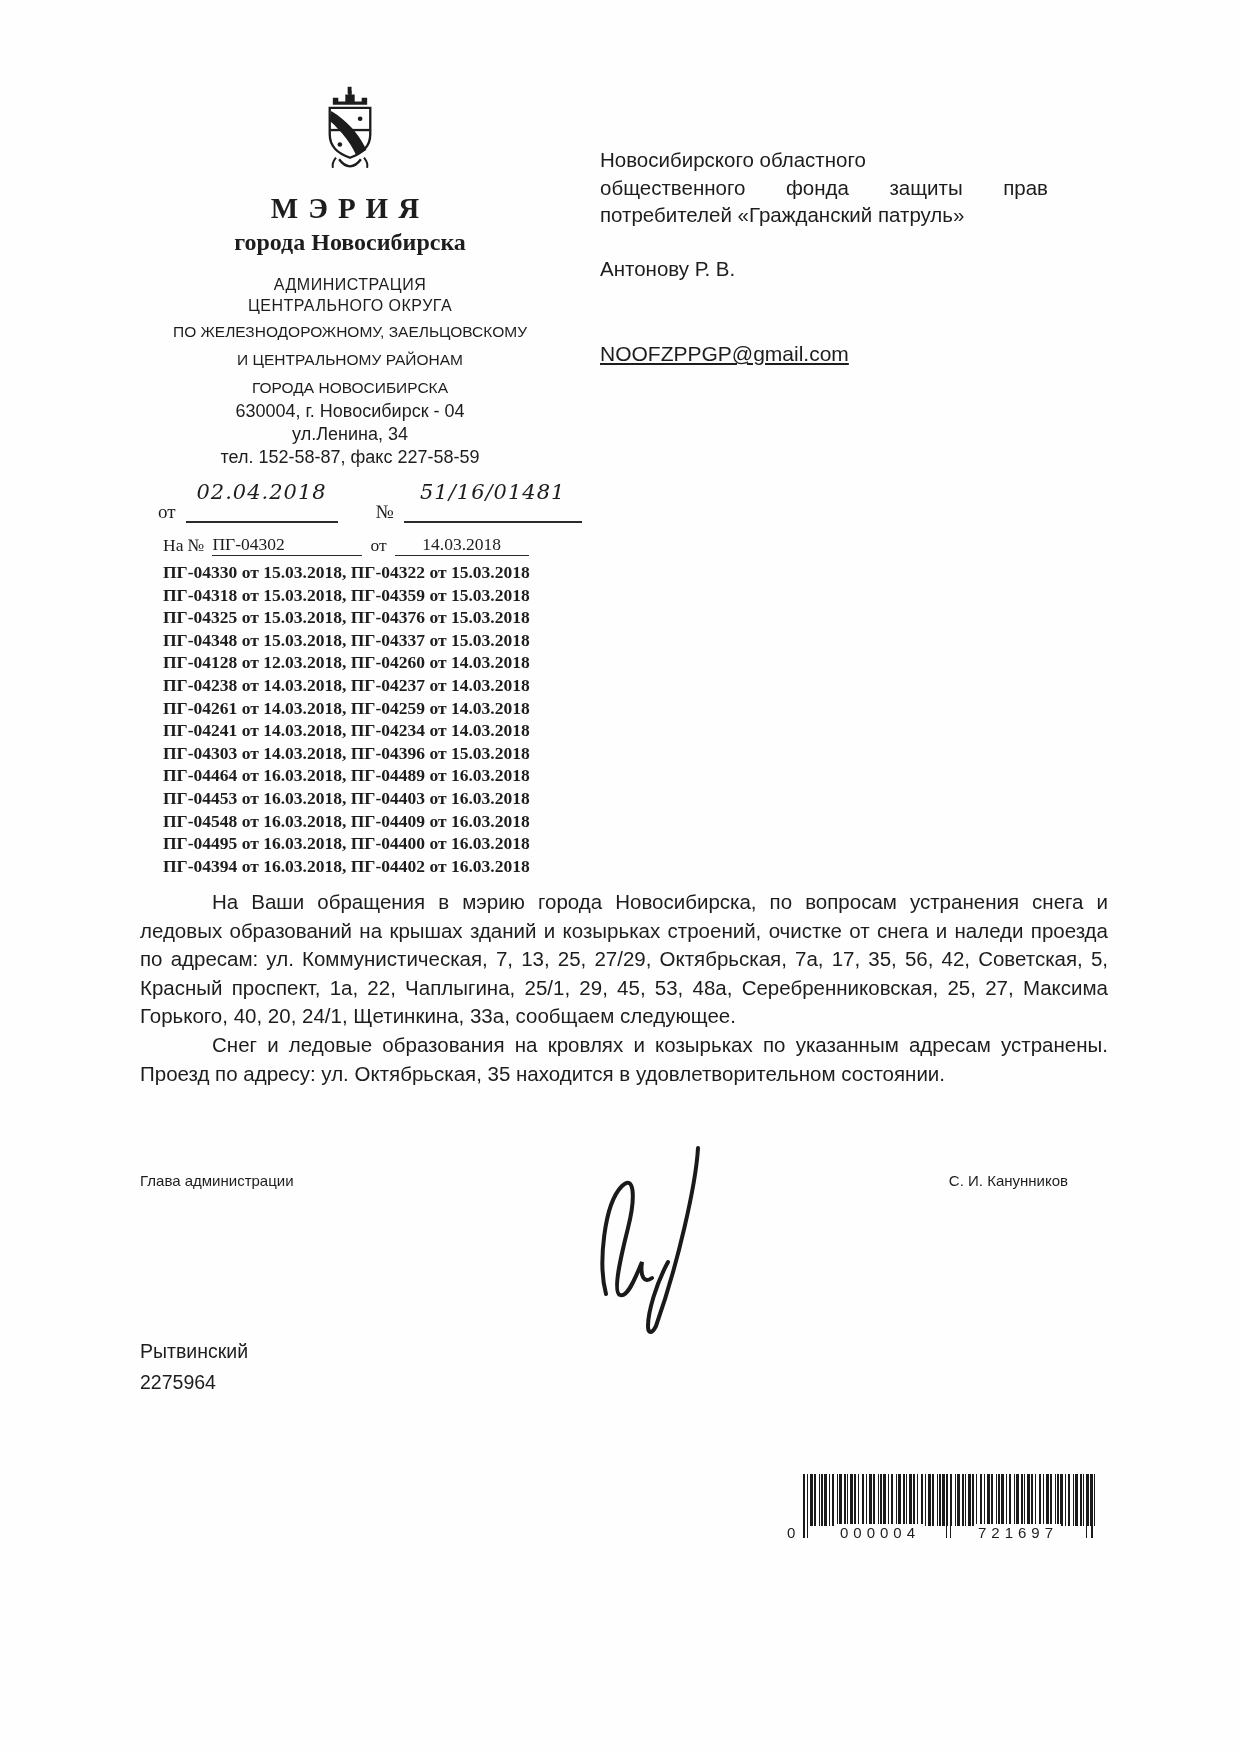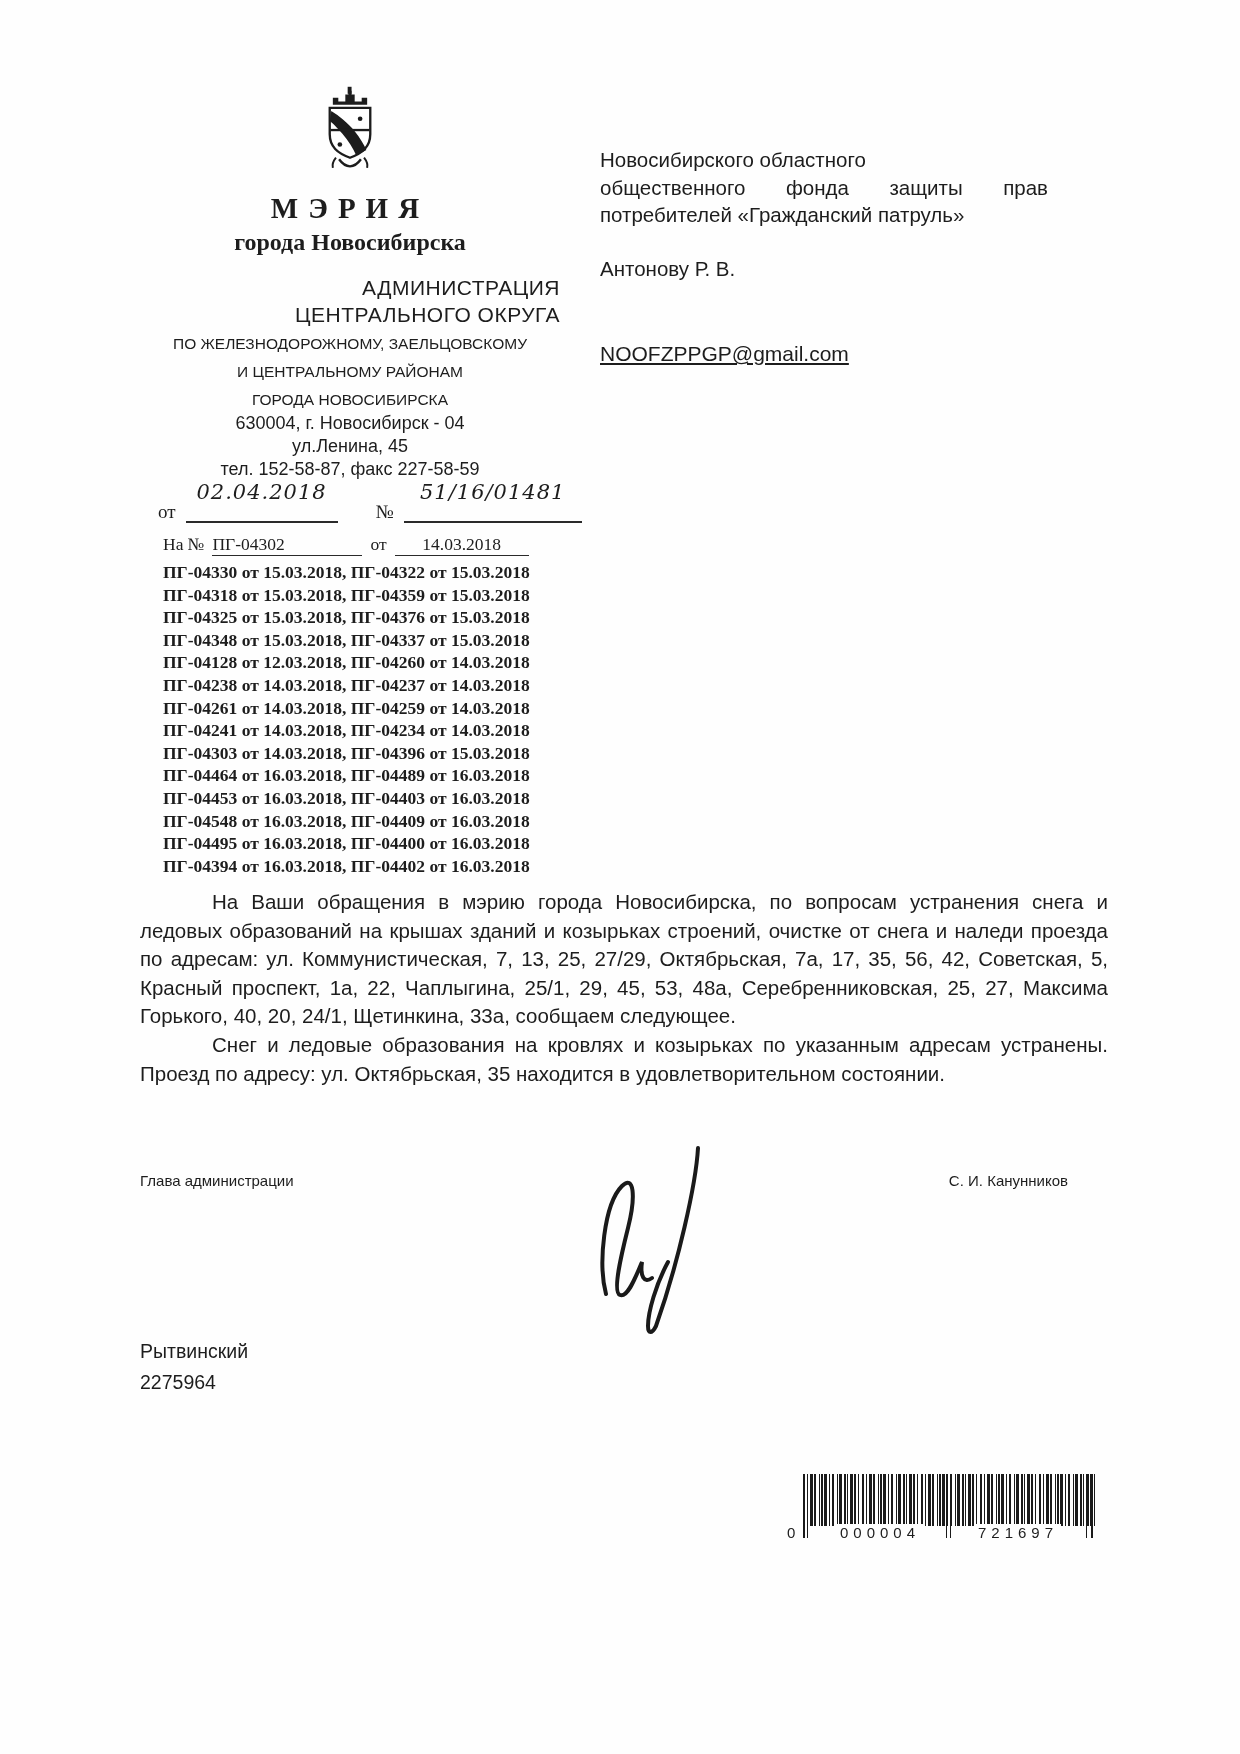--- a/index.html
+++ b/index.html
@@ -8,38 +8,38 @@
     background:#fefefe; color:#1d1d1d;
     font-family:"Liberation Sans", sans-serif;
     overflow:hidden;
   }
 
   
   .letterhead {position:absolute; left:140px; top:86px; width:420px; text-align:center;}
   .emblem {display:inline-block;}
   .org1 {font-family:"Liberation Serif", serif; font-weight:bold; font-size:29px; letter-spacing:10px; margin-top:10px;}
   .org2 {font-family:"Liberation Serif", serif; font-weight:bold; font-size:24px; margin-top:4px;}
-  .dept {font-size:21px; letter-spacing:0.5px; margin-top:3px;text-align:right;}
+  .dept {font-size:16px; letter-spacing:0.5px; margin-top:3px;}
   .dept-first {margin-top:20px;}
   .sub {font-size:15.5px; margin-top:10px;}
   .sub-first {margin-top:8px;}
   .addr {font-size:18px; margin-top:2px;}
   .addr-first {margin-top:4px;}
 
   
   .outgoing {position:absolute; left:158px; top:480px; font-family:"Liberation Serif", serif; font-size:19px; display:flex; align-items:flex-end;}
   .uline {display:inline-block; border-bottom:2px solid #2a2a2a; text-align:center; padding-bottom:17px;}
   .hand {font-family:"DejaVu Serif", serif; font-style:italic; font-size:21px; letter-spacing:1px;}
   .date-u {width:152px; margin-left:10px;}
   .no-label {margin-left:38px;}
   .num-u {width:178px; margin-left:10px;}
 
   
   .incoming {position:absolute; left:163px; top:534px; font-family:"Liberation Serif", serif; font-size:17.5px;}
-  .incoming-first {display:flex; align-items:flex-start; margin-bottom:5px;}
+  .incoming-first {display:flex; align-items:center; margin-bottom:5px;}
   .in-num {display:inline-block; width:150px; border-bottom:1.5px solid #2a2a2a; margin-left:8px; text-align:left;}
   .in-ot {margin-left:8px;}
   .in-date {display:inline-block; width:134px; border-bottom:1.5px solid #2a2a2a; text-align:center; margin-left:8px;}
   .ref-line {line-height:22.6px; white-space:nowrap;font-weight:bold;}
 
   
   .recipient {position:absolute; left:600px; top:146px; width:448px; font-size:20.5px; line-height:27.5px;}
   .rec-justify {text-align:justify; text-align-last:justify;}
   .rec-name {margin-top:26px;}
   .rec-email {margin-top:58px; text-decoration:underline; font-size:21px;}
@@ -81,21 +81,21 @@
       <path d="M78 92 c4 5 5 9 4 13" fill="none" stroke="#1c1c1c" stroke-width="2.5"></path>
     </svg>
     <div class="org1">МЭРИЯ</div>
     <div class="org2">города Новосибирска</div>
     <div class="dept dept-first">АДМИНИСТРАЦИЯ</div>
     <div class="dept">ЦЕНТРАЛЬНОГО ОКРУГА</div>
     <div class="sub sub-first">ПО ЖЕЛЕЗНОДОРОЖНОМУ, ЗАЕЛЬЦОВСКОМУ</div>
     <div class="sub">И ЦЕНТРАЛЬНОМУ РАЙОНАМ</div>
     <div class="sub">ГОРОДА НОВОСИБИРСКА</div>
     <div class="addr addr-first">630004, г. Новосибирск - 04</div>
-    <div class="addr">ул.Ленина, 45</div>
+    <div class="addr">ул.Ленина, 34</div>
     <div class="addr">тел. 152-58-87, факс 227-58-59</div>
   </div>
 
   <div class="recipient">
     <div>Новосибирского областного</div>
     <div class="rec-justify">общественного фонда защиты прав</div>
     <div>потребителей «Гражданский патруль»</div>
     <div class="rec-name">Антонову Р. В.</div>
     <div class="rec-email">NOOFZPPGP@gmail.com</div>
   </div>

